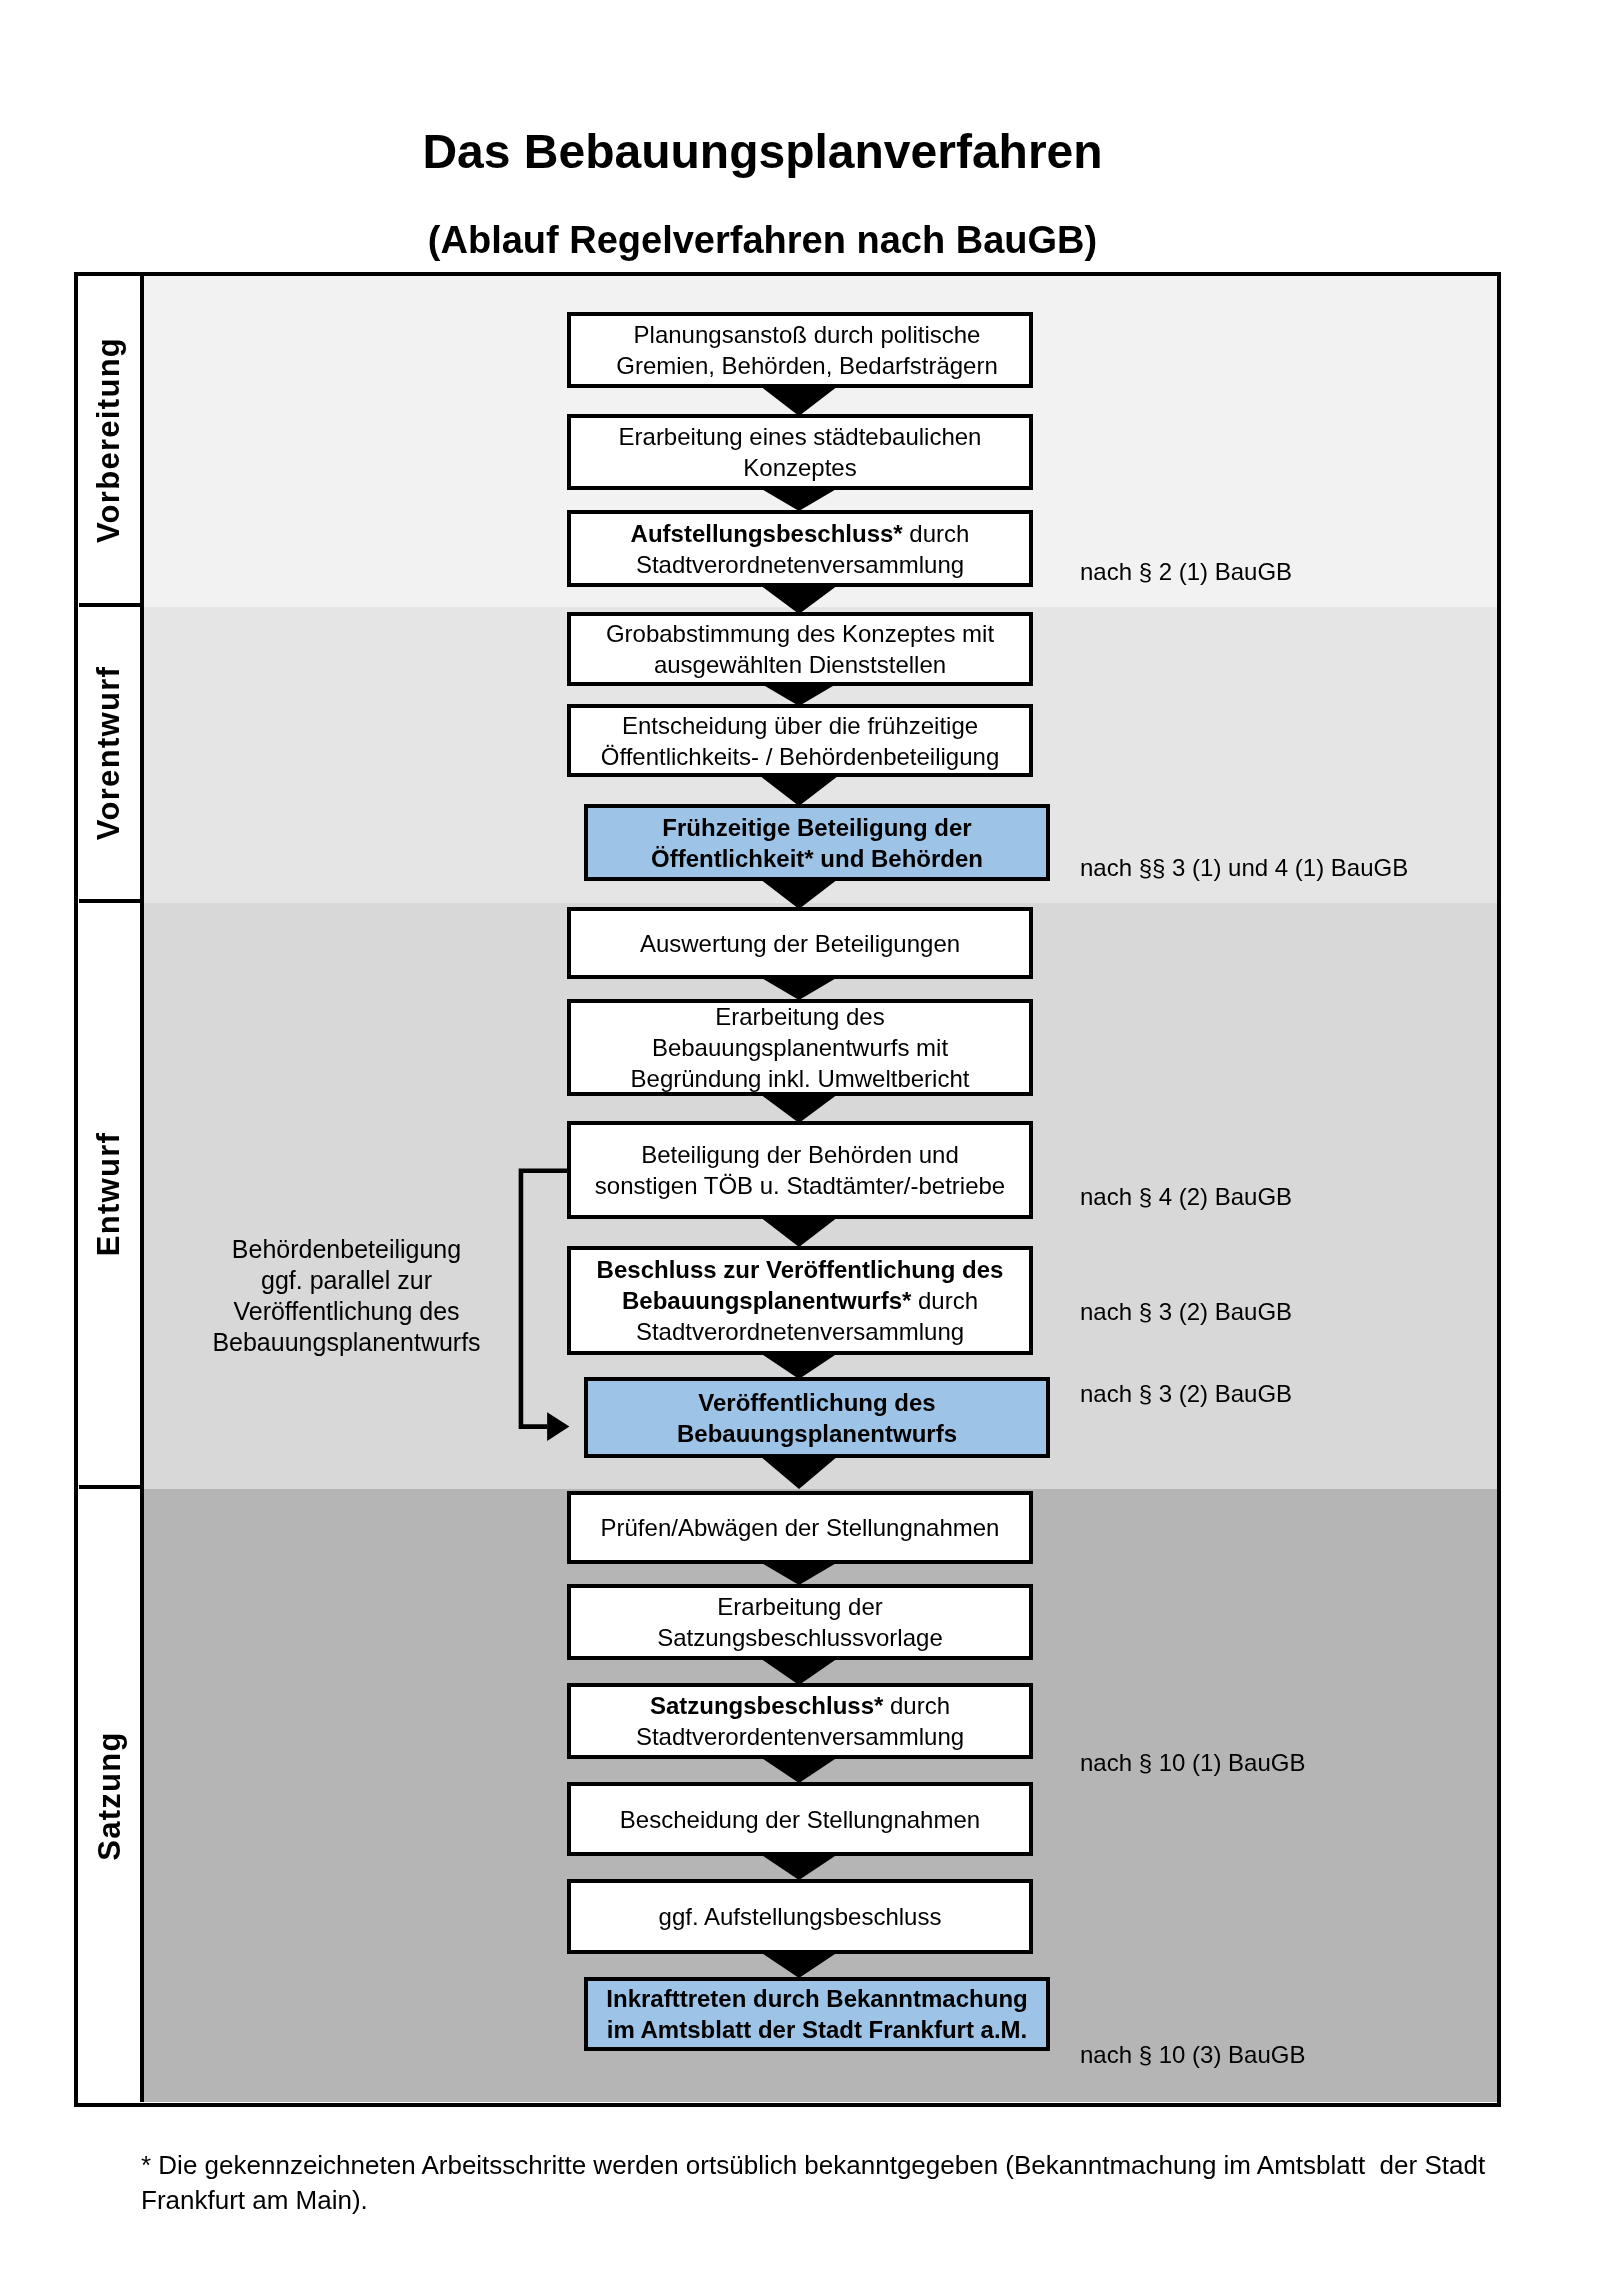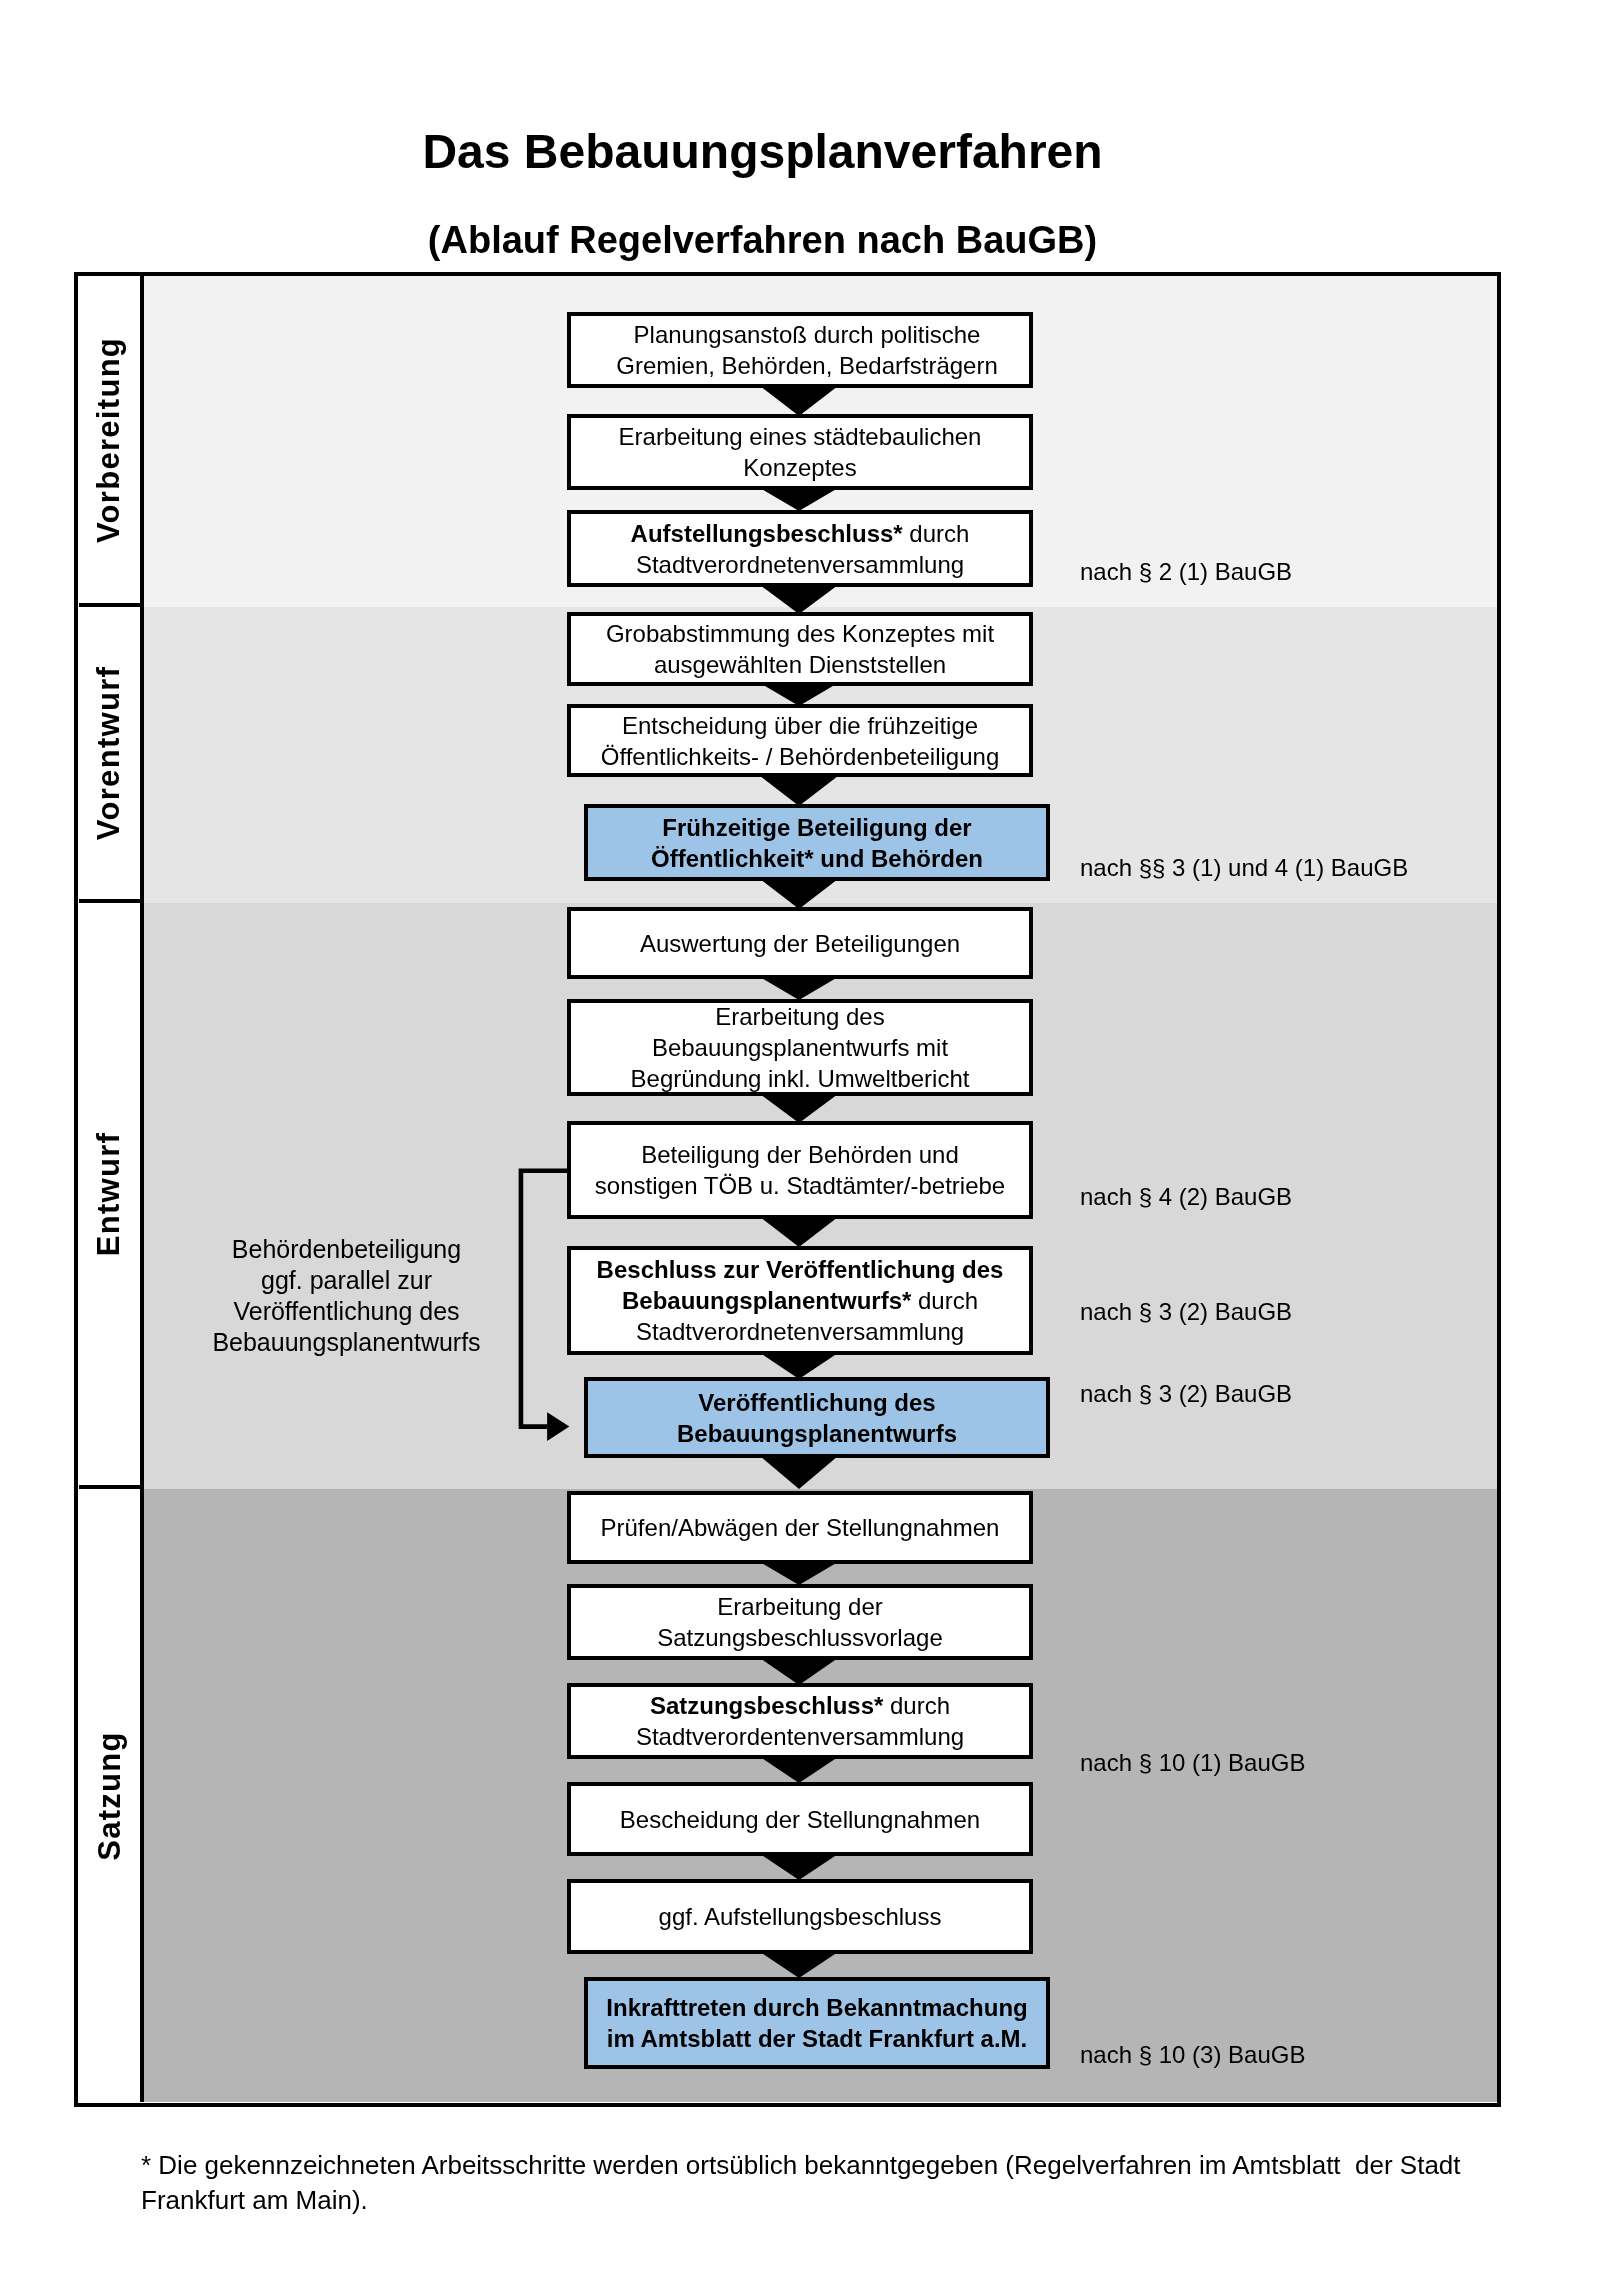--- a/index.html
+++ b/index.html
@@ -147,21 +147,21 @@
       <div class="box" style="top: 1683px; height: 76px;">
         <div class="bl"><span class="seg-b">Satzungsbeschluss*</span><span> durch</span></div>
         <div class="bl"><span>Stadtverordentenversammlung</span></div>
       </div>
       <div class="box" style="top: 1782px; height: 74px;">
         <div class="bl"><span>Bescheidung der Stellungnahmen</span></div>
       </div>
       <div class="box" style="top: 1879px; height: 75px;">
         <div class="bl"><span>ggf. Aufstellungsbeschluss</span></div>
       </div>
-      <div class="box blue" style="top: 1977px; height: 92px; background: rgb(157, 195, 230);">
+      <div class="box blue" style="top: 1977px; height: 74px; background: rgb(157, 195, 230);">
         <div class="bl"><span class="seg-b">Inkrafttreten</span><span> durch Bekanntmachung</span></div>
         <div class="bl"><span>im Amtsblatt der Stadt Frankfurt a.M.</span></div>
       </div>
       <div class="arrow" style="top: 386px; border-top: 30px solid rgb(0, 0, 0);"></div>
       <div class="arrow" style="top: 488px; border-top: 23.6px solid rgb(0, 0, 0);"></div>
       <div class="arrow" style="top: 585px; border-top: 29px solid rgb(0, 0, 0);"></div>
       <div class="arrow" style="top: 683px; border-top: 23.6px solid rgb(0, 0, 0);"></div>
       <div class="arrow" style="top: 776px; border-top: 30px solid rgb(0, 0, 0);"></div>
       <div class="arrow" style="top: 879px; border-top: 30px solid rgb(0, 0, 0);"></div>
       <div class="arrow" style="top: 977px; border-top: 23.6px solid rgb(0, 0, 0);"></div>
@@ -177,18 +177,18 @@
       <div class="ref" style="top: 558px;">nach § 2 (1) BauGB</div>
       <div class="ref" style="top: 854px;">nach §§ 3 (1) und 4 (1) BauGB</div>
       <div class="ref" style="top: 1183px;">nach § 4 (2) BauGB</div>
       <div class="ref" style="top: 1298px;">nach § 3 (2) BauGB</div>
       <div class="ref" style="top: 1380px;">nach § 3 (2) BauGB</div>
       <div class="ref" style="top: 1749px;">nach § 10 (1) BauGB</div>
       <div class="ref" style="top: 2041px;">nach § 10 (3) BauGB</div>
     </div>
 
   <div class="footnote">
-    <div>* Die gekennzeichneten Arbeitsschritte werden ortsüblich bekanntgegeben (Regelverfahren im Amtsblatt  der Stadt</div>
+    <div>* Die gekennzeichneten Arbeitsschritte werden ortsüblich bekanntgegeben (Bekanntmachung im Amtsblatt  der Stadt</div>
     <div>Frankfurt am Main).</div>
   </div>
 
 </div>
 
 
 </body></html>

